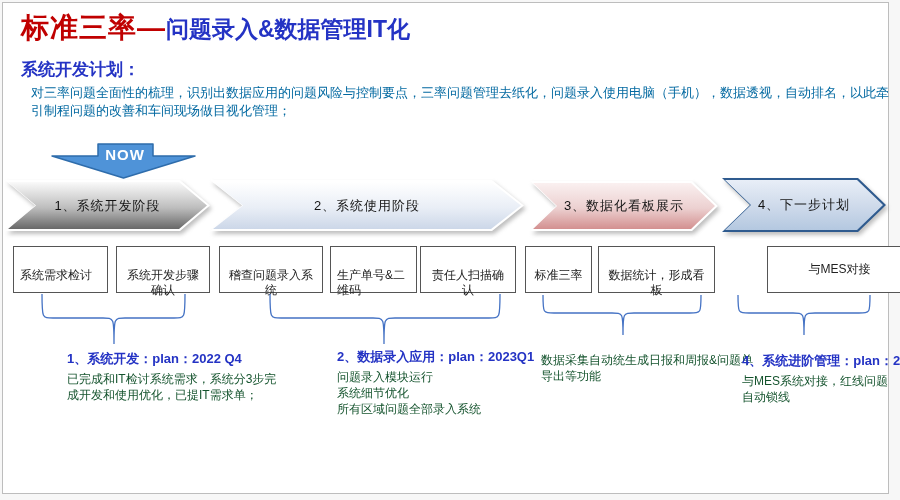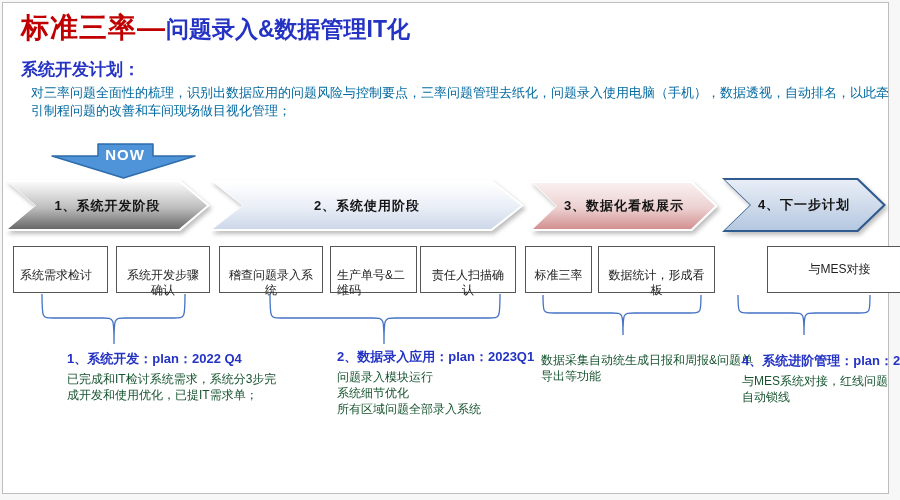--- a/index.html
+++ b/index.html
@@ -25,21 +25,21 @@
   .now-label{position:absolute;left:0;top:3px;width:148px;text-align:center;color:#ffffff;
     font-weight:bold;font-size:15px;letter-spacing:1px;}
   
   .stage{position:absolute;filter:drop-shadow(2px 3px 2px rgba(110,110,110,0.45));}
   .stage-border{position:absolute;inset:0;background:var(--bd,#fff);
     clip-path:polygon(0 0,calc(100% - var(--ad)) 0,100% 50%,calc(100% - var(--ad)) 100%,0 100%,var(--ad) 50%);}
   .stage-fill{position:absolute;inset:2px 3px;
     background:linear-gradient(180deg,var(--c1) 0%,var(--c2) 55%,var(--c3) 100%);
     clip-path:polygon(0 0,calc(100% - var(--ad) + 2px) 0,100% 50%,calc(100% - var(--ad) + 2px) 100%,0 100%,calc(var(--ad) - 2px) 50%);}
   .stage-label{position:absolute;inset:0;display:flex;align-items:center;justify-content:center;
-    font-size:13px;font-weight:bold;color:#141414;letter-spacing:1px;}
+    font-size:13px;font-weight:normal;color:#141414;letter-spacing:1px;}
   .stage1{left:2px;top:177px;width:205px;height:51px;--ad:30px;}
   .stage2{left:207px;top:177px;width:314px;height:51px;--ad:32px;}
   .stage3{left:527px;top:178px;width:188px;height:50px;text-align:right;--ad:26px;}
   .stage4{left:719px;top:175px;width:164px;height:54px;--ad:28px;}
   
   .tbox{position:absolute;top:243px;height:47px;background:#fff;border:1px solid var(--box-border);
     box-sizing:border-box;font-size:12px;line-height:15px;color:#222;padding:21px 6px;}
   .b1{left:10px;width:95px;}
   .b2{left:113px;width:94px;text-align:center;}
   .b3{left:216px;width:104px;text-align:center;}

